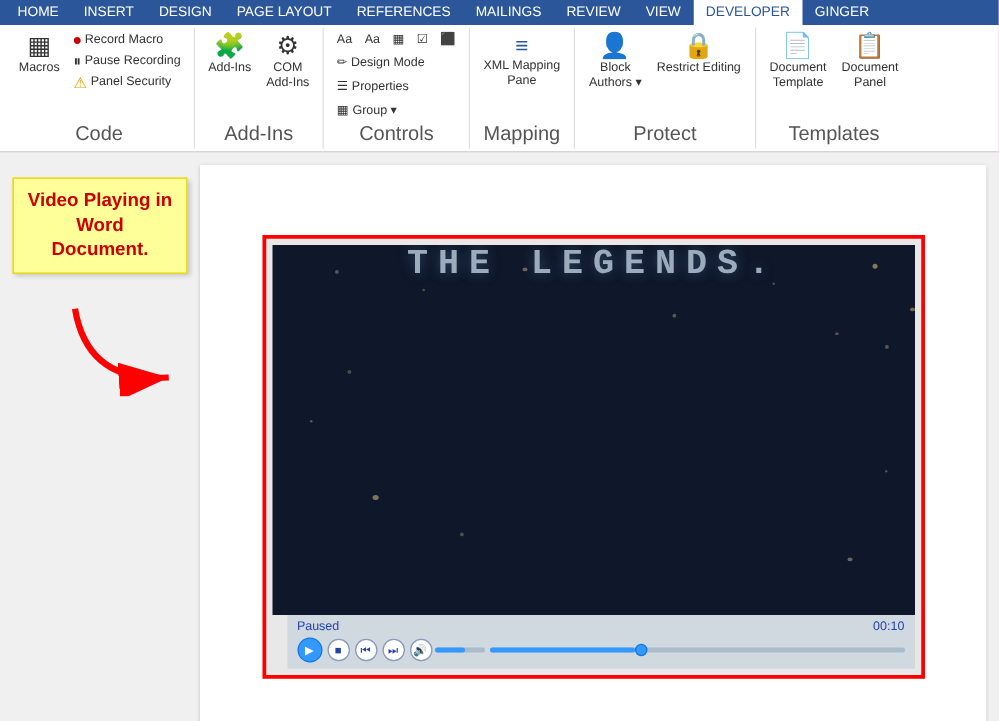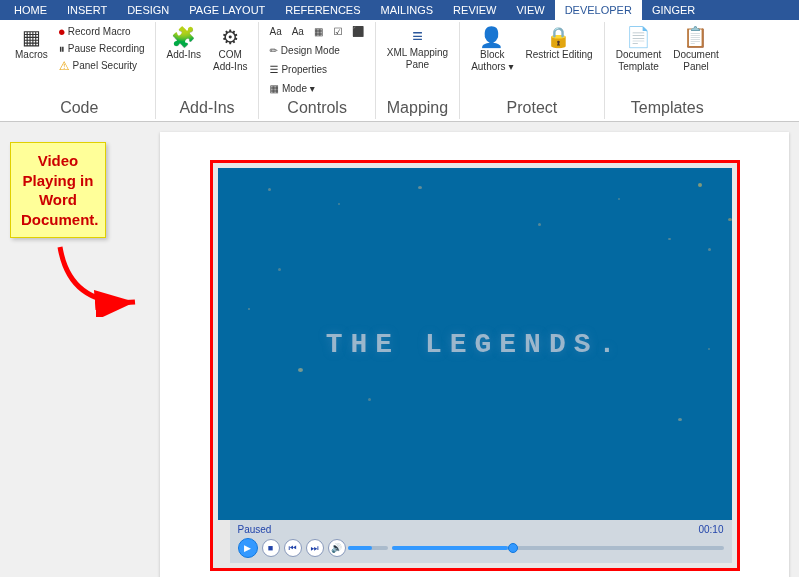--- a/index.html
+++ b/index.html
@@ -77,21 +77,21 @@
       top: 20px;
       left: 10px;
       background: #ffff99;
       border: 1px solid #e0d000;
       padding: 8px 10px;
       font-size: 15px;
       font-weight: bold;
       color: #cc0000;
       text-align: center;
       line-height: 1.3;
-      width: 96px;
+      width: 140px;
       box-shadow: 2px 2px 4px rgba(0,0,0,0.2);
     }
     .arrow-container {
       position: absolute;
       top: 115px;
       left: 50px;
     }
 
     
     .document-area {
@@ -108,26 +108,25 @@
     
     .video-container {
       border: 3px solid red;
       padding: 5px;
       background: #e8e8e8;
       width: 530px;
     }
 
     .video-screen {
       width: 100%;
-      height: 352px;
-      background: #0369a1;
+      height: 296px;
+      background: #0f172a;
       position: relative;
       overflow: hidden;
       display: flex;
-      align-items: center;
       justify-content: center;
     }
 
     
     .star {
       position: absolute;
       background: rgba(200,180,140,0.7);
       border-radius: 50%;
     }
 
@@ -298,21 +297,21 @@
           </div>
           <div style="display:flex;gap:2px;margin-top:2px;">
             <button class="ribbon-btn ribbon-btn-small">
               <span>☰</span>
               <span>Properties</span>
             </button>
           </div>
           <div style="display:flex;gap:2px;margin-top:2px;">
             <button class="ribbon-btn ribbon-btn-small">
               <span>▦</span>
-              <span>Mode ▾</span>
+              <span>Group ▾</span>
             </button>
           </div>
         </div>
       </div>
       <span class="ribbon-group-label">Controls</span>
     </div>
 
     <div class="ribbon-group">
       <button class="ribbon-btn">
         <span class="ribbon-btn-icon" style="font-size:18px;color:#2b579a">≡</span>

